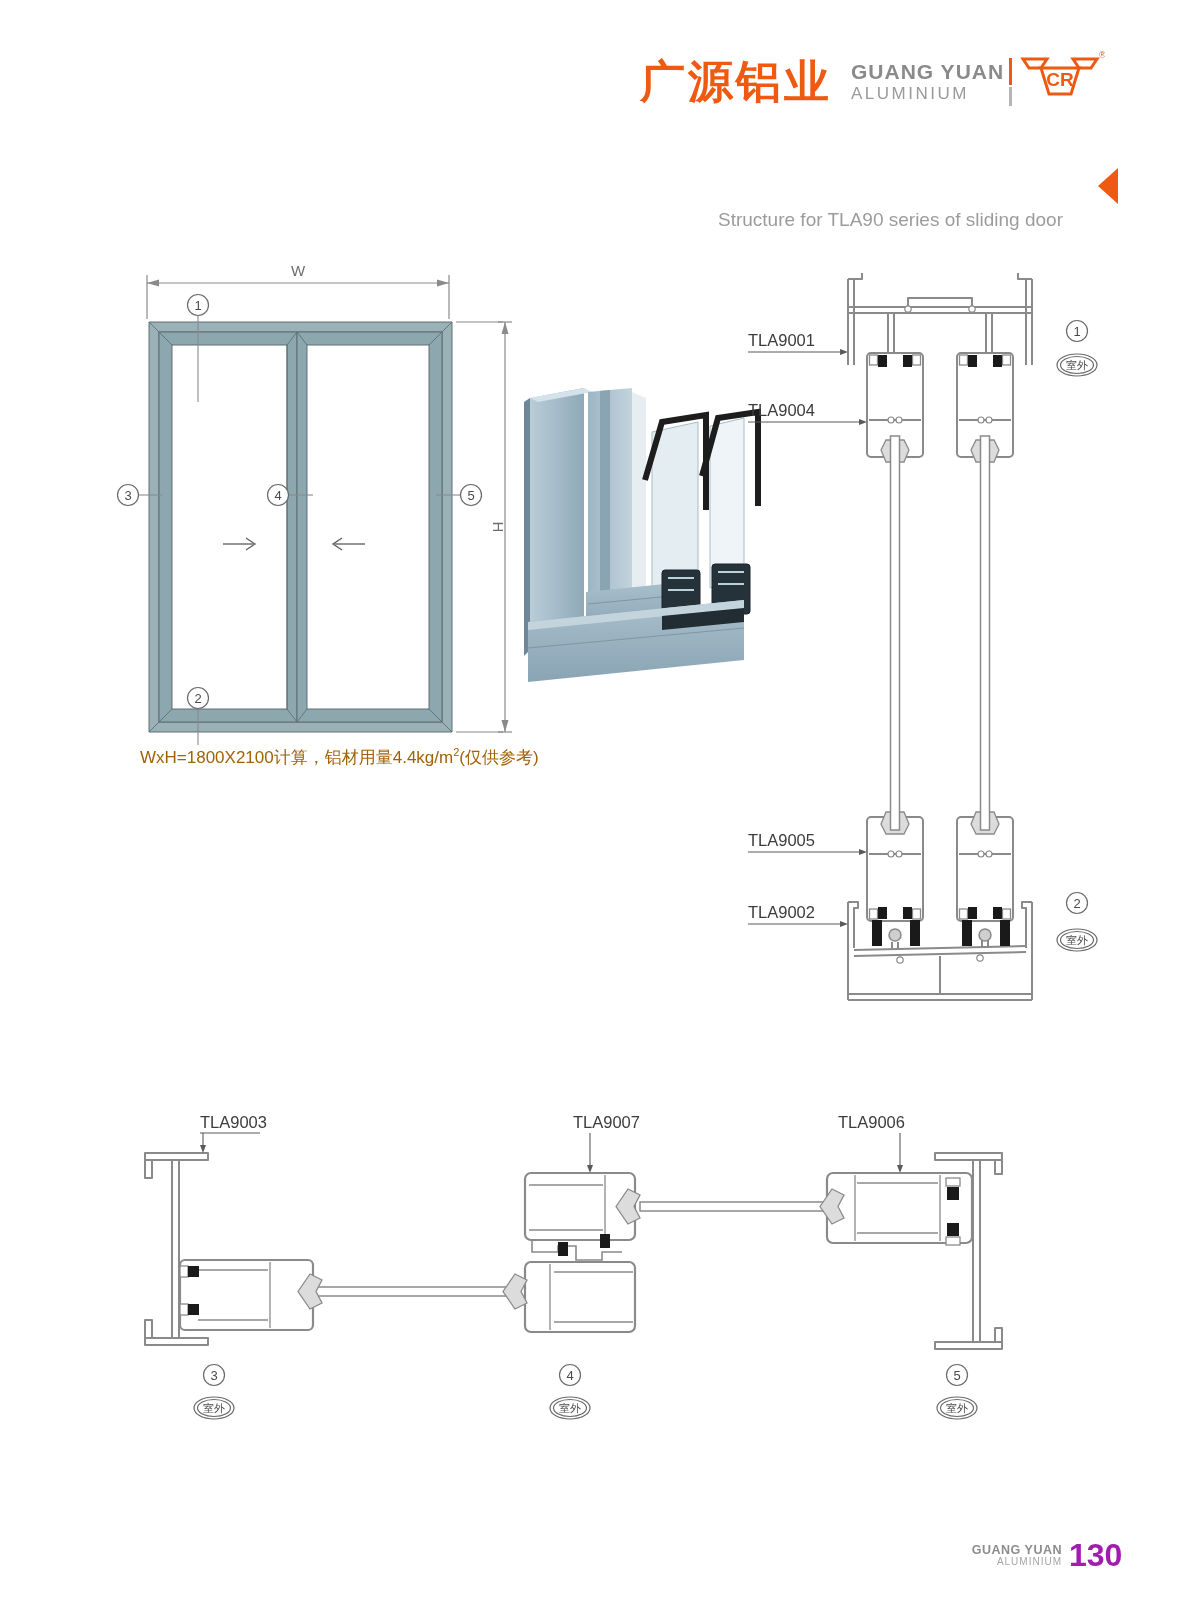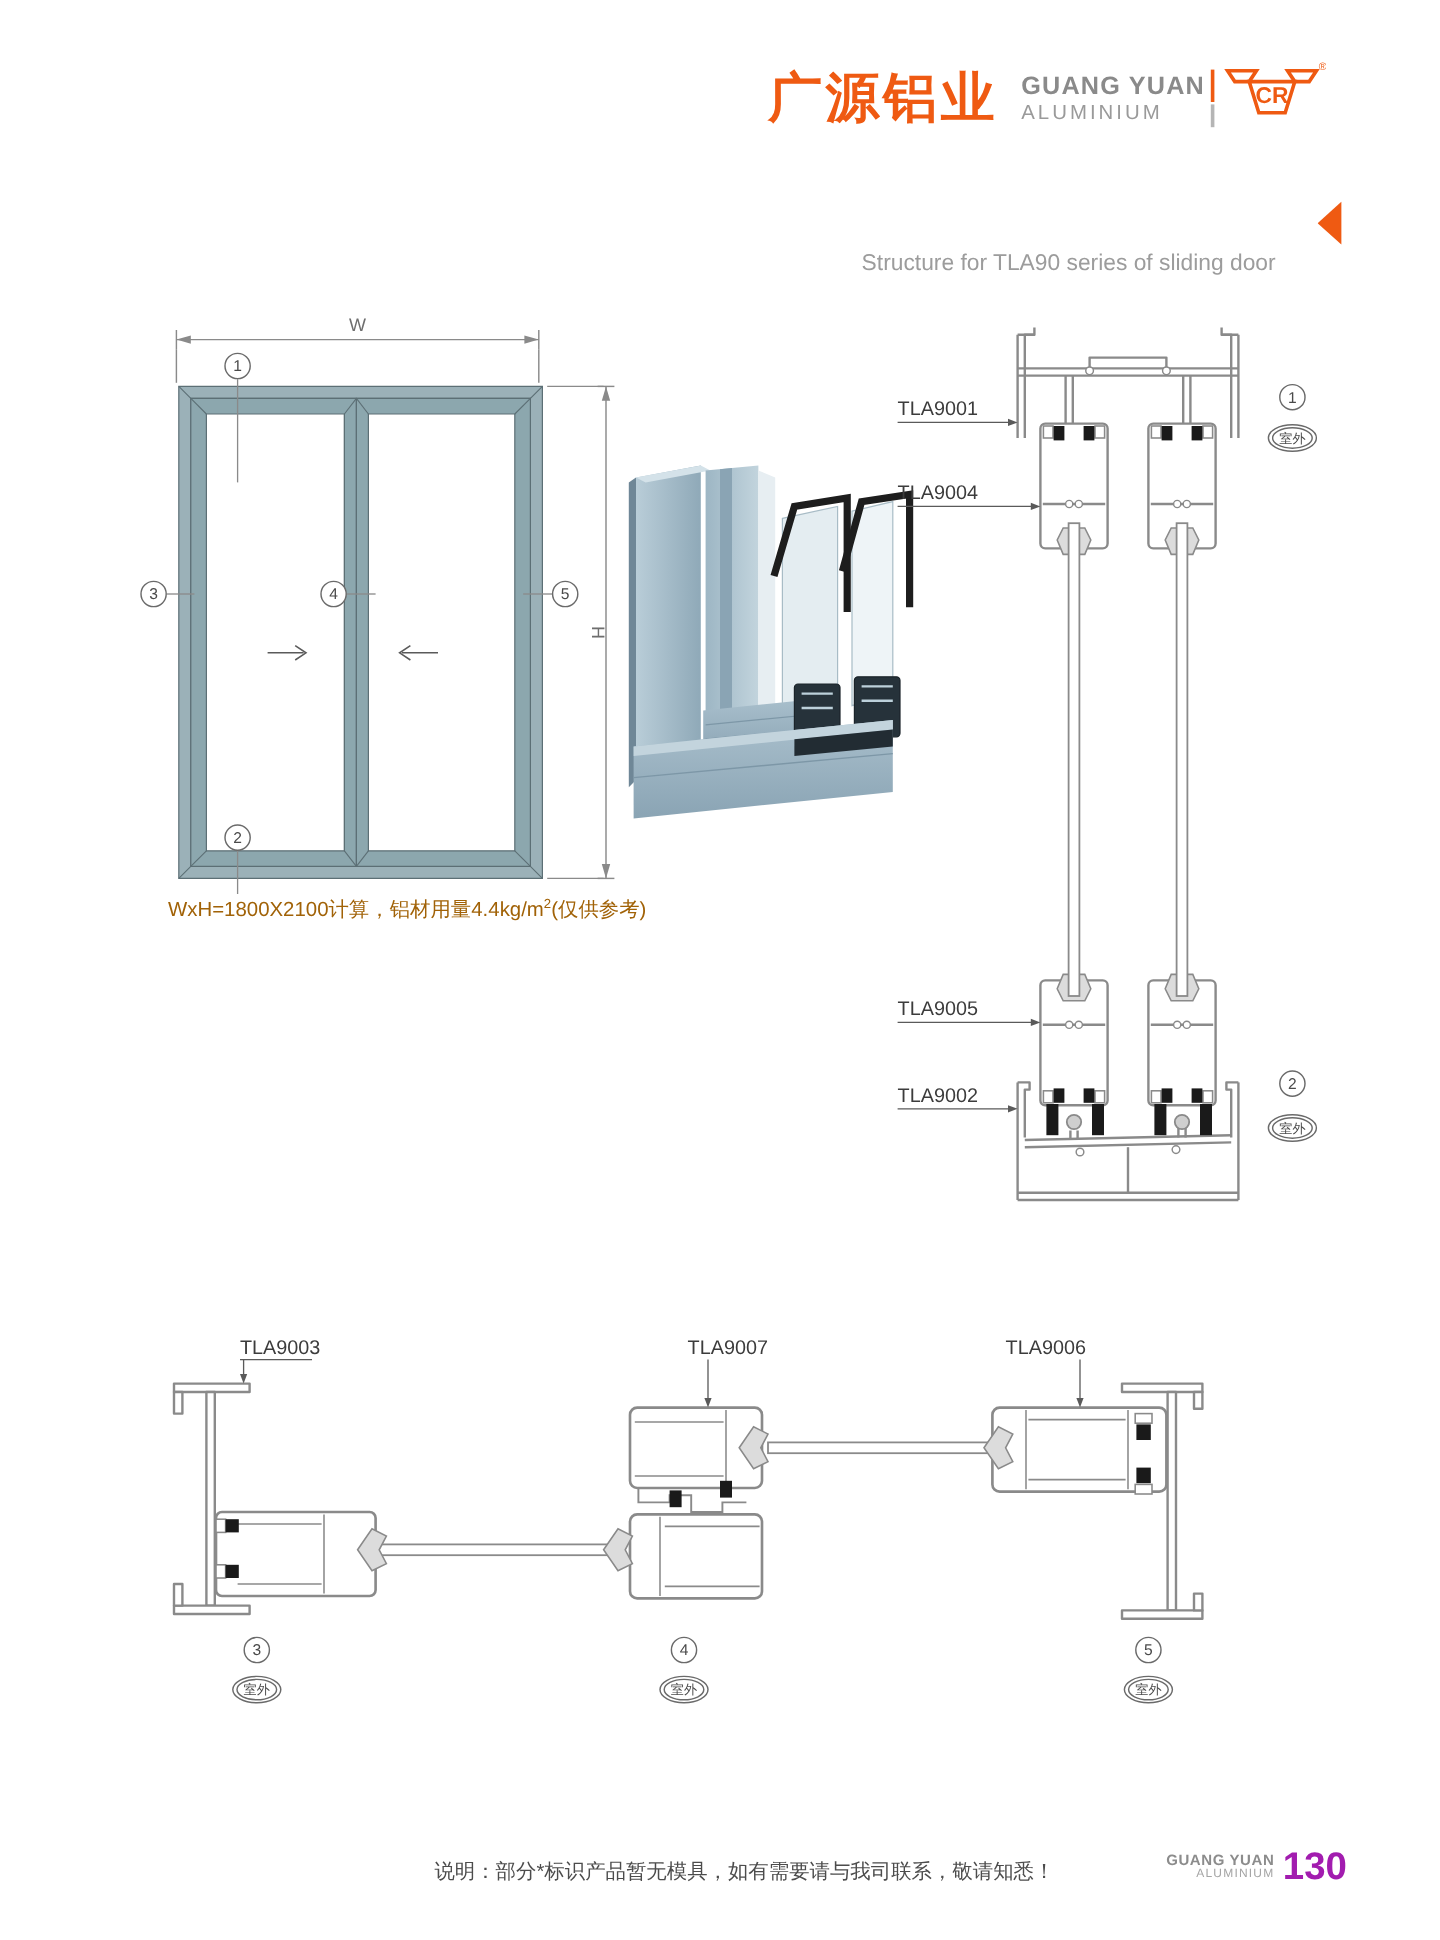--- a/index.html
+++ b/index.html
@@ -386,20 +386,19 @@
     <g fill="#4a4a4a" text-anchor="middle">
       <text x="84" y="289.5" font-size="13">3</text>
       <text x="84" y="322" font-size="11">室外</text>
       <text x="440" y="289.5" font-size="13">4</text>
       <text x="440" y="322" font-size="11">室外</text>
       <text x="827" y="289.5" font-size="13">5</text>
       <text x="827" y="322" font-size="11">室外</text>
     </g>
   </svg>
 
-  <div class="abs foot-note">说明：部分*标识产品暂无模具，如有需要请与我司联系，敬请知悉！</div>
   <div class="abs foot-brand">
     <div class="fb1">GUANG YUAN</div>
     <div class="fb2">ALUMINIUM</div>
   </div>
   <div class="abs foot-page">130</div>
 
 </div>
 
 </body></html>

